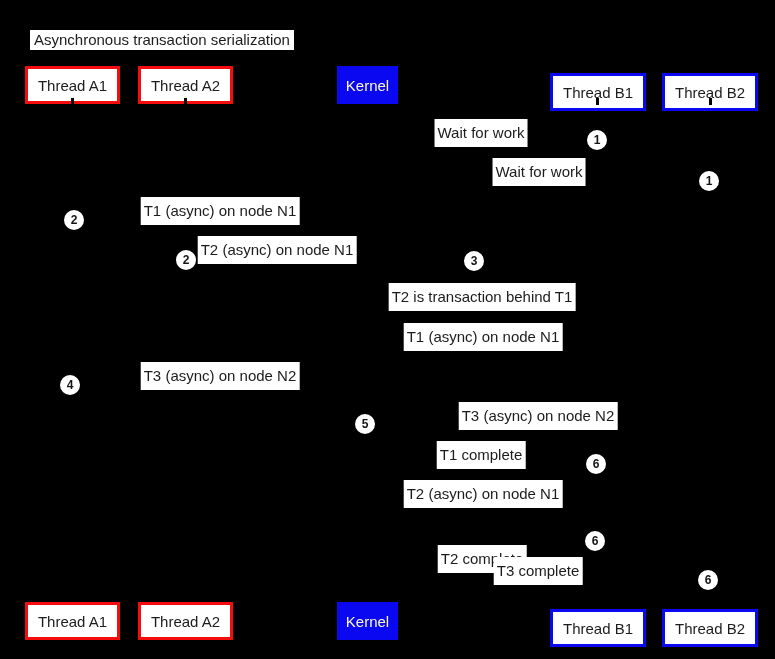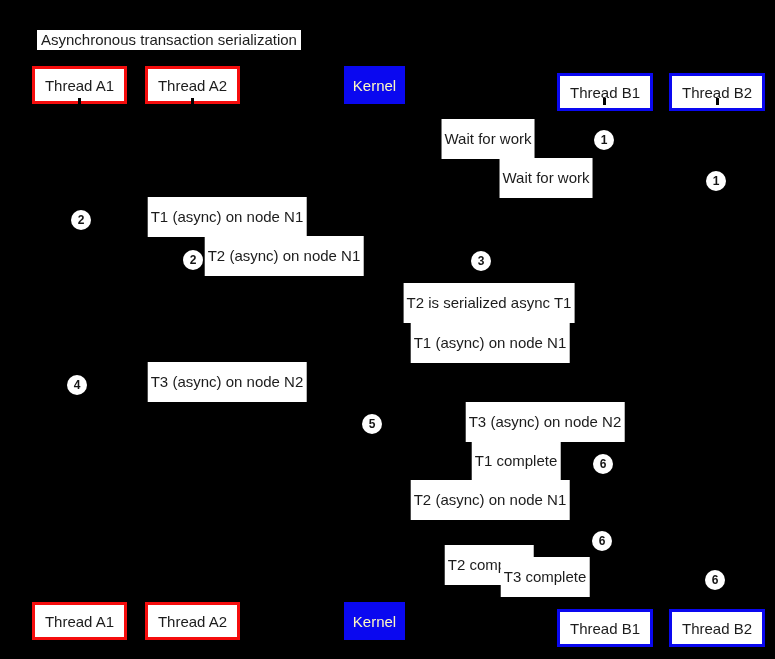--- a/index.html
+++ b/index.html
@@ -1,21 +1,21 @@
 <!DOCTYPE html>
 <html style="--background: #000000; --red-accent: #f50d0d; --blue-accent: #0a08f0; --label-bg: #ffffff; --label-text: #1c1c1c;"><head>
 <meta charset="utf-8">
 <style>
   html,body{margin:0;padding:0;}
   body{width:775px;height:659px;overflow:hidden;background:var(--background,#000);}
-  .canvas{position:absolute;left:8px;top:0;width:640px;height:659px;
+  .canvas{position:absolute;left:1px;top:0;width:640px;height:659px;
           background:var(--background,#000);
           font-family:"Liberation Sans",sans-serif;}
   .label{position:absolute;background:var(--label-bg,#fff);color:var(--label-text,#1c1c1c);
-         font-size:15px;line-height:20px;padding:10px 3px;white-space:nowrap;}
+         font-size:15px;line-height:20px;padding:4px 3px;white-space:nowrap;}
   .msg{transform:translateX(-50%);}
   .ebox{position:absolute;height:32px;border:3px solid;background:var(--label-bg,#fff);
         display:flex;align-items:center;justify-content:center;
         font-size:15px;color:var(--label-text,#1c1c1c);white-space:nowrap;text-align:right;}
   .ebox.red{border-color:var(--red-accent,#f00);}
   .ebox.blue{border-color:var(--blue-accent,#00f);margin-top:7px;}
   .ebox.kernel{border-color:var(--blue-accent,#00f);background:var(--blue-accent,#00f);color:#fef9c3;}
   .step{position:absolute;width:20px;height:20px;border-radius:50%;
         background:var(--label-bg,#fff);color:#141414;font-size:12px;font-weight:700;
         line-height:20px;text-align:center;}
@@ -50,25 +50,25 @@
   <div class="tick" style="left:708px;top:98px;"></div>
   <div class="tick" style="left:70px;top:597px;"></div>
   <div class="tick" style="left:183px;top:597px;"></div>
   <div class="tick" style="left:595px;top:597px;"></div>
   <div class="tick" style="left:708px;top:597px;"></div>
 
   <div class="label msg" style="left:480px;top:119px;">Wait for work</div>
   <div class="label msg" style="left:538px;top:158px;">Wait for work</div>
   <div class="label msg" style="left:219px;top:197px;">T1 (async) on node N1</div>
   <div class="label msg" style="left:276px;top:236px;">T2 (async) on node N1</div>
-  <div class="label msg" style="left:481px;top:283px;">T2 is serialized async T1</div>
+  <div class="label msg" style="left:481px;top:283px;">T2 is transaction behind T1</div>
   <div class="label msg" style="left:482px;top:323px;">T1 (async) on node N1</div>
   <div class="label msg" style="left:219px;top:362px;">T3 (async) on node N2</div>
   <div class="label msg" style="left:537px;top:402px;">T3 (async) on node N2</div>
-  <div class="label msg" style="left:480px;top:441px;margin-left:28px;">T1 complete</div>
+  <div class="label msg" style="left:480px;top:441px;">T1 complete</div>
   <div class="label msg" style="left:482px;top:480px;">T2 (async) on node N1</div>
   <div class="label msg" style="left:481px;top:518px;margin-top:27px;">T2 complete</div>
   <div class="label msg" style="left:537px;top:557px;">T3 complete</div>
 
   <div class="step" style="left:586px;top:130px;">1</div>
   <div class="step" style="left:698px;top:171px;">1</div>
   <div class="step" style="left:63px;top:210px;">2</div>
   <div class="step" style="left:175px;top:250px;">2</div>
   <div class="step" style="left:463px;top:251px;">3</div>
   <div class="step" style="left:59px;top:375px;">4</div>

